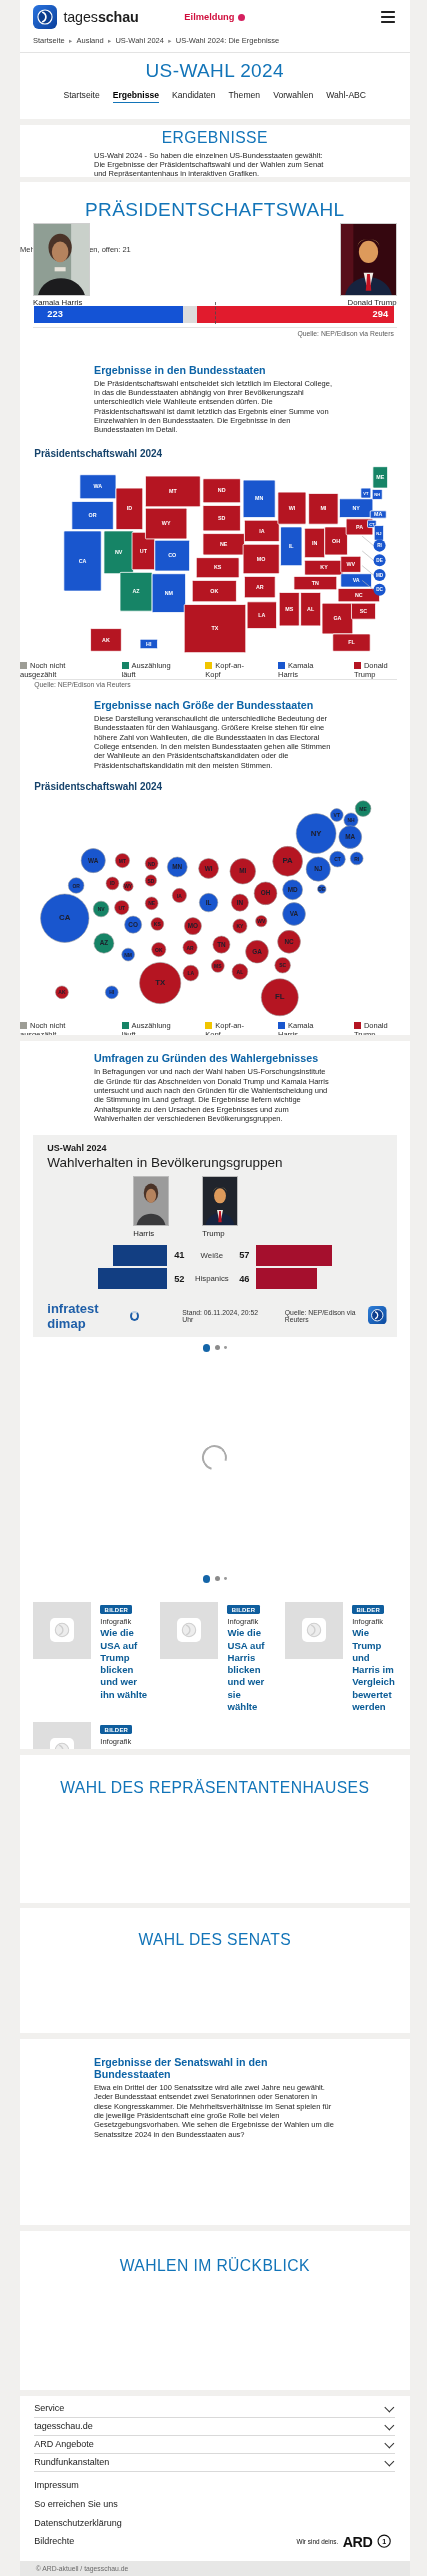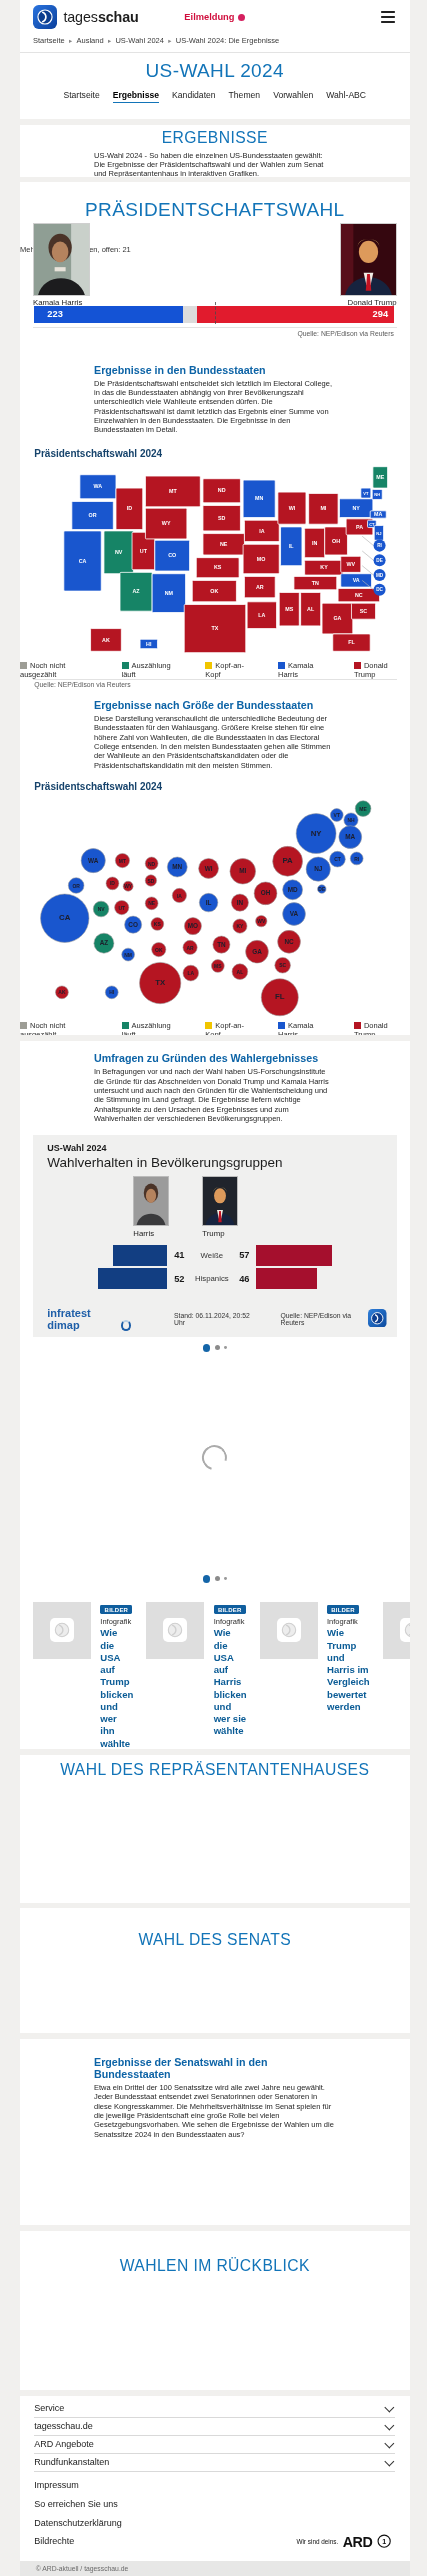--- a/index.html
+++ b/index.html
@@ -80,38 +80,38 @@
   .g-name{position:absolute;top:54px;font-size:7.8px;color:#222}
   .g-nl{left:86px}.g-nr{left:155px}
   .g-row{display:flex;align-items:stretch;height:21.4px;margin-bottom:2.1px}
   .g-left{width:120px;position:relative}
   .g-left .bar{position:absolute;right:0;top:0;bottom:0;background:#123e82}
   .g-right{flex:1;position:relative}
   .g-right .bar{position:absolute;left:0;top:0;bottom:0;background:#a50f2d}
   .g-num{width:24px;display:flex;align-items:center;justify-content:center;font-size:9.3px;font-weight:700;color:#1a1a1a}
   .g-lab{width:41px;display:flex;align-items:center;justify-content:center;font-size:7.8px;color:#333}
   .ib-footer{position:absolute;left:14.3px;right:10px;bottom:5.7px;display:flex;align-items:center}
-  .itd{font-size:11px;font-weight:700;color:#1f5fa8;display:flex;align-items:flex-end;gap:2.9px}
+  .itd{font-size:13px;font-weight:700;color:#1f5fa8;display:flex;align-items:center;gap:2.9px}
   .itd .donut{width:6.4px;height:6.4px;border-radius:50%;border:2.1px solid #1f5fa8;border-top-color:#b9cfe4;display:inline-block}
   .ib-meta{font-size:6.8px;color:#333}
   .ib-stand{margin-left:43px}
   .ib-src{margin-left:26px}
   .ardlogo{margin-left:auto}
   .dots{display:flex;justify-content:center;align-items:center;gap:4.3px;margin-top:7.1px;height:8.6px}
   .dots i{display:inline-block;border-radius:50%;cursor:pointer}
   .spinner{width:21.4px;height:21.4px;border-radius:50%;border:2.1px solid #ababab;border-bottom-color:transparent;transform:rotate(-30deg);margin:93px auto 0}
   .dots2{margin-top:104px}
-  .tgrid{display:grid;grid-template-columns:1fr 1fr 1fr 1fr;column-gap:13px;row-gap:8.6px;margin:18.5px 13px 0}
+  .tgrid{display:grid;grid-template-columns:1fr 1fr 1fr;column-gap:13px;row-gap:8.6px;margin:18.5px 13px 0}
   .teaser{display:flex;gap:9.3px;cursor:pointer}
   .thumb{width:58px;height:57px;background:#dedede;flex:none;display:flex;align-items:center;justify-content:center}
   .t-badge{display:inline-block;background:#0f5e9e;color:#fff;font-size:6px;font-weight:700;padding:1.4px 4.3px;border-radius:1.4px;letter-spacing:0.2px}
   .t-kicker{font-size:7.5px;color:#2e2e2e;margin-top:2.9px}
   .t-title{font-size:9.6px;line-height:1.28;color:#0b5c96;font-weight:600;margin-top:1.4px}
 
-  #c-house .h-mid{margin-top:6px}
+  #c-house .h-mid{margin-top:24px}
   #c-senat .h-mid{margin-top:23px}
   #c-senatres{padding-top:17px}
   #c-rueck .h-mid{margin-top:26px}
 
   
   .f-rows{margin:4.3px 14.3px 0}
   .f-row{display:flex;justify-content:space-between;align-items:center;height:17px;border-bottom:0.7px solid #d9d9d9;font-weight:400;font-size:9px;color:#1b1b1b;cursor:pointer}
   .chev{width:5.7px;height:5.7px;border-right:1.1px solid #333;border-bottom:1.1px solid #333;transform:rotate(45deg);margin-right:2.9px;margin-top:-2.9px}
   .f-links{margin:8.6px 14.3px 0}
   .f-link{display:block;font-size:9px;color:#222;text-decoration:none;margin-bottom:8.6px}

